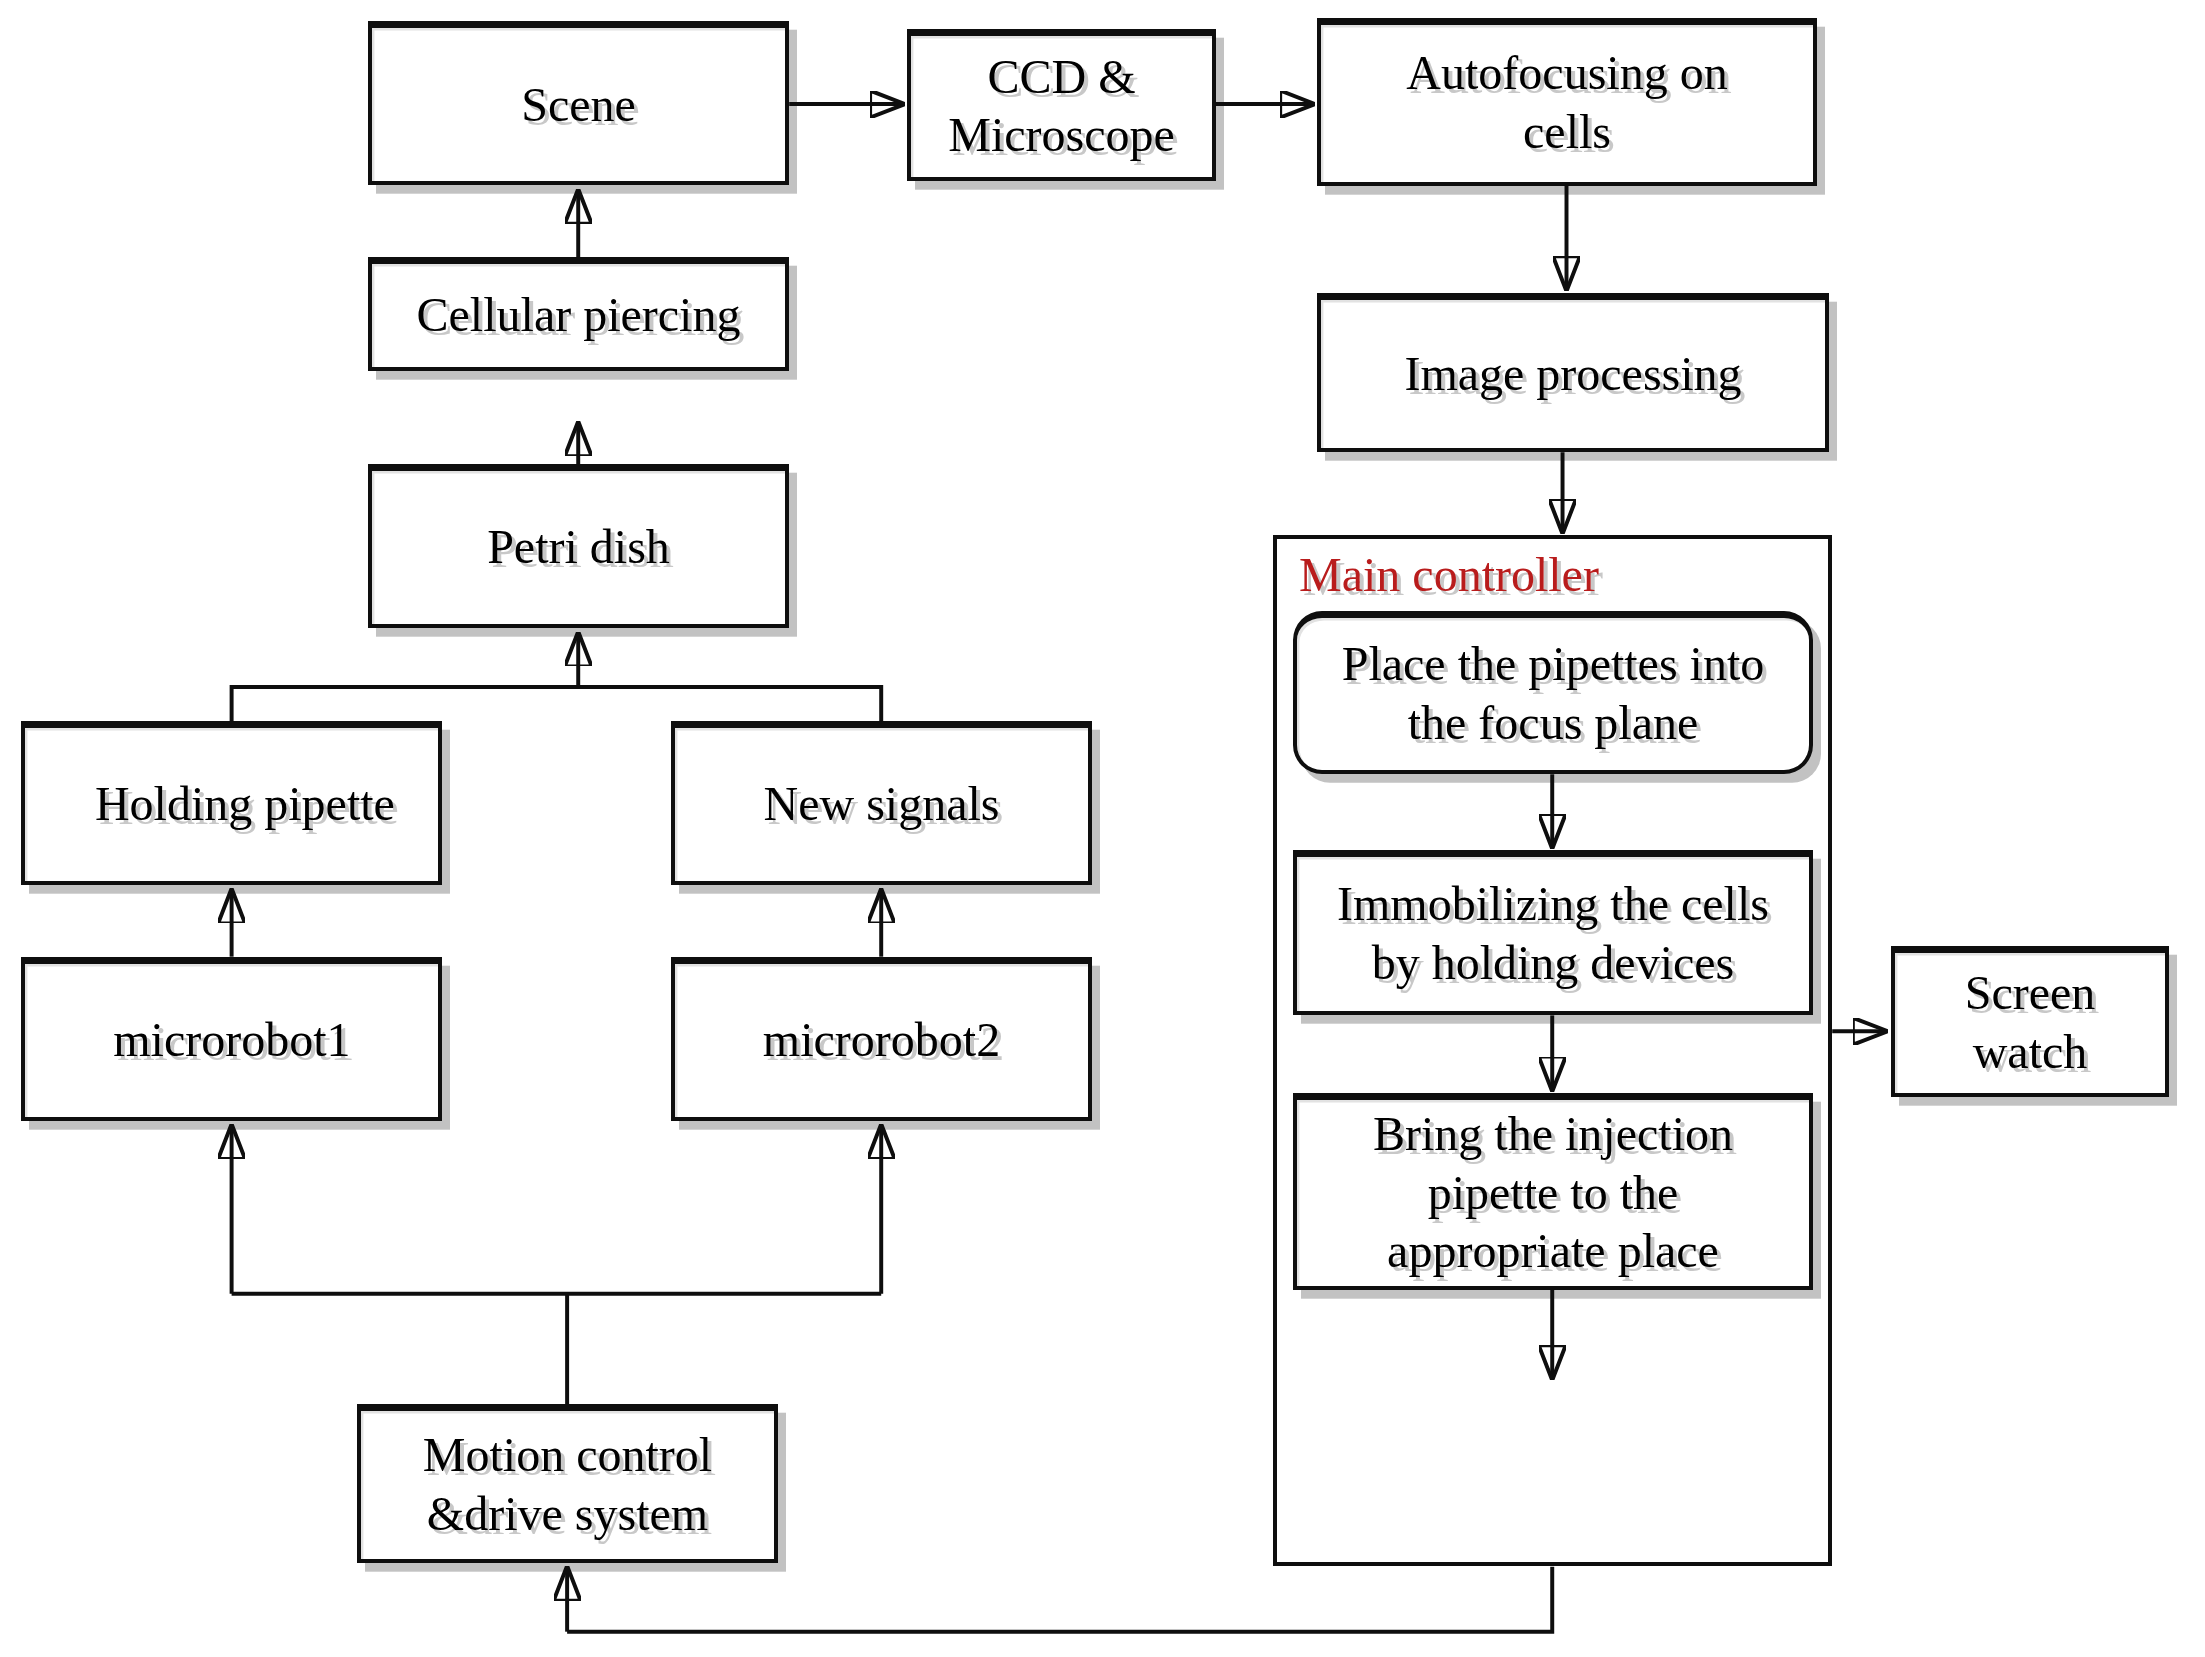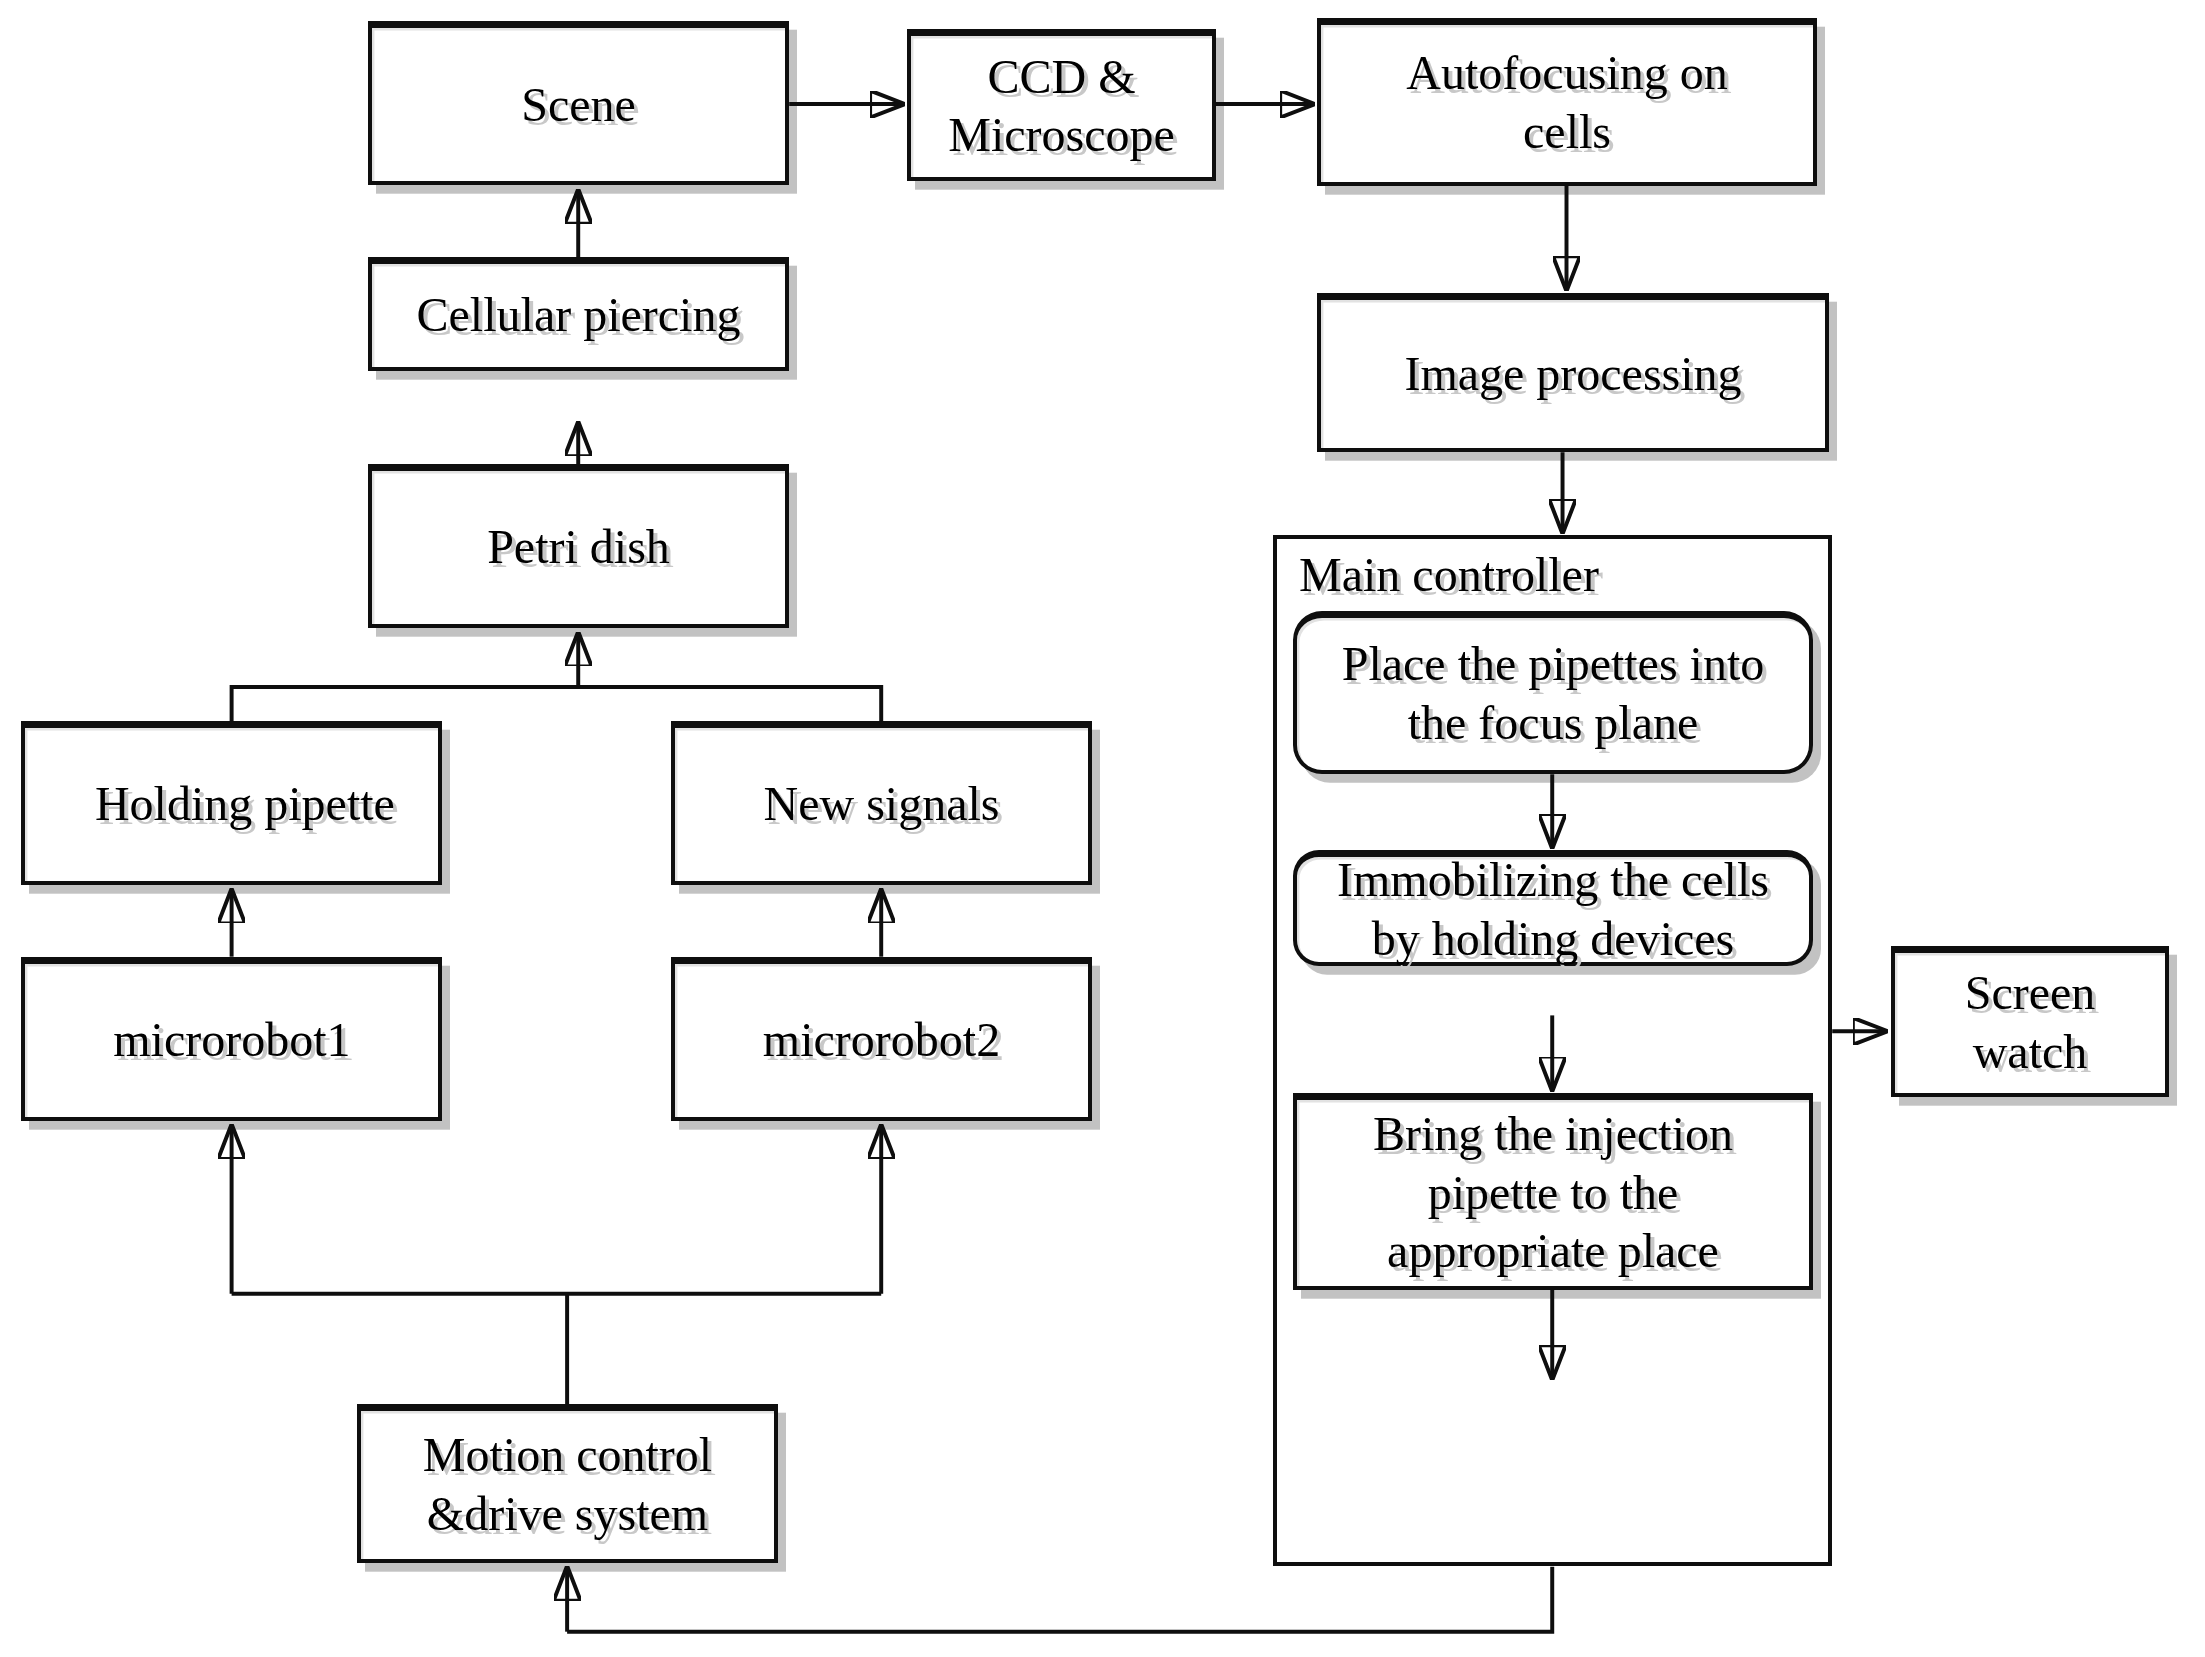--- a/index.html
+++ b/index.html
@@ -34,21 +34,21 @@
     box-sizing: border-box;
     background: #ffffff;
     border: 4.8px solid #0e0e0e;
     z-index: 1;
   }
   .frame-label {
     position: absolute;
     top: 8px;
     left: 22px;
     font-size: 48px;
-    color: #000000;
+    color: #b91c1c;
     text-shadow: 4px 4px 0 #c8c8c8;
     white-space: pre-line;
   }
   svg.wires {
     position: absolute;
     left: 0; top: 0;
     width: 2205px;
     height: 1658px;
     z-index: 3;
     pointer-events: none;
@@ -78,21 +78,21 @@
 
   <div class="node" style="left:368px; top:257px; width:421px; height:114px;">Cellular piercing</div>
 
   <div class="node" style="left:368px; top:464px; width:421px; height:164px;">Petri dish</div>
 
   <div class="node" style="left:1317px; top:293px; width:512px; height:159px;">Image processing</div>
 
   <div class="node" style="left:1293px; top:611px; width:520px; height:163px;border-radius:29px;">Place the pipettes into
 the focus plane</div>
 
-  <div class="node" style="left:1293px; top:850px; width:520px; height:116px;border-radius:26px;">Immobilizing the cells
+  <div class="node" style="left:1293px; top:850px; width:520px; height:165px;">Immobilizing the cells
 by holding devices</div>
 
   <div class="node" style="left:1293px; top:1093px; width:520px; height:197px;">Bring the injection
 pipette to the
 appropriate place</div>
 
 
   <div class="node" style="left:1891px; top:946px; width:278px; height:151px;">Screen
 watch</div>
 

